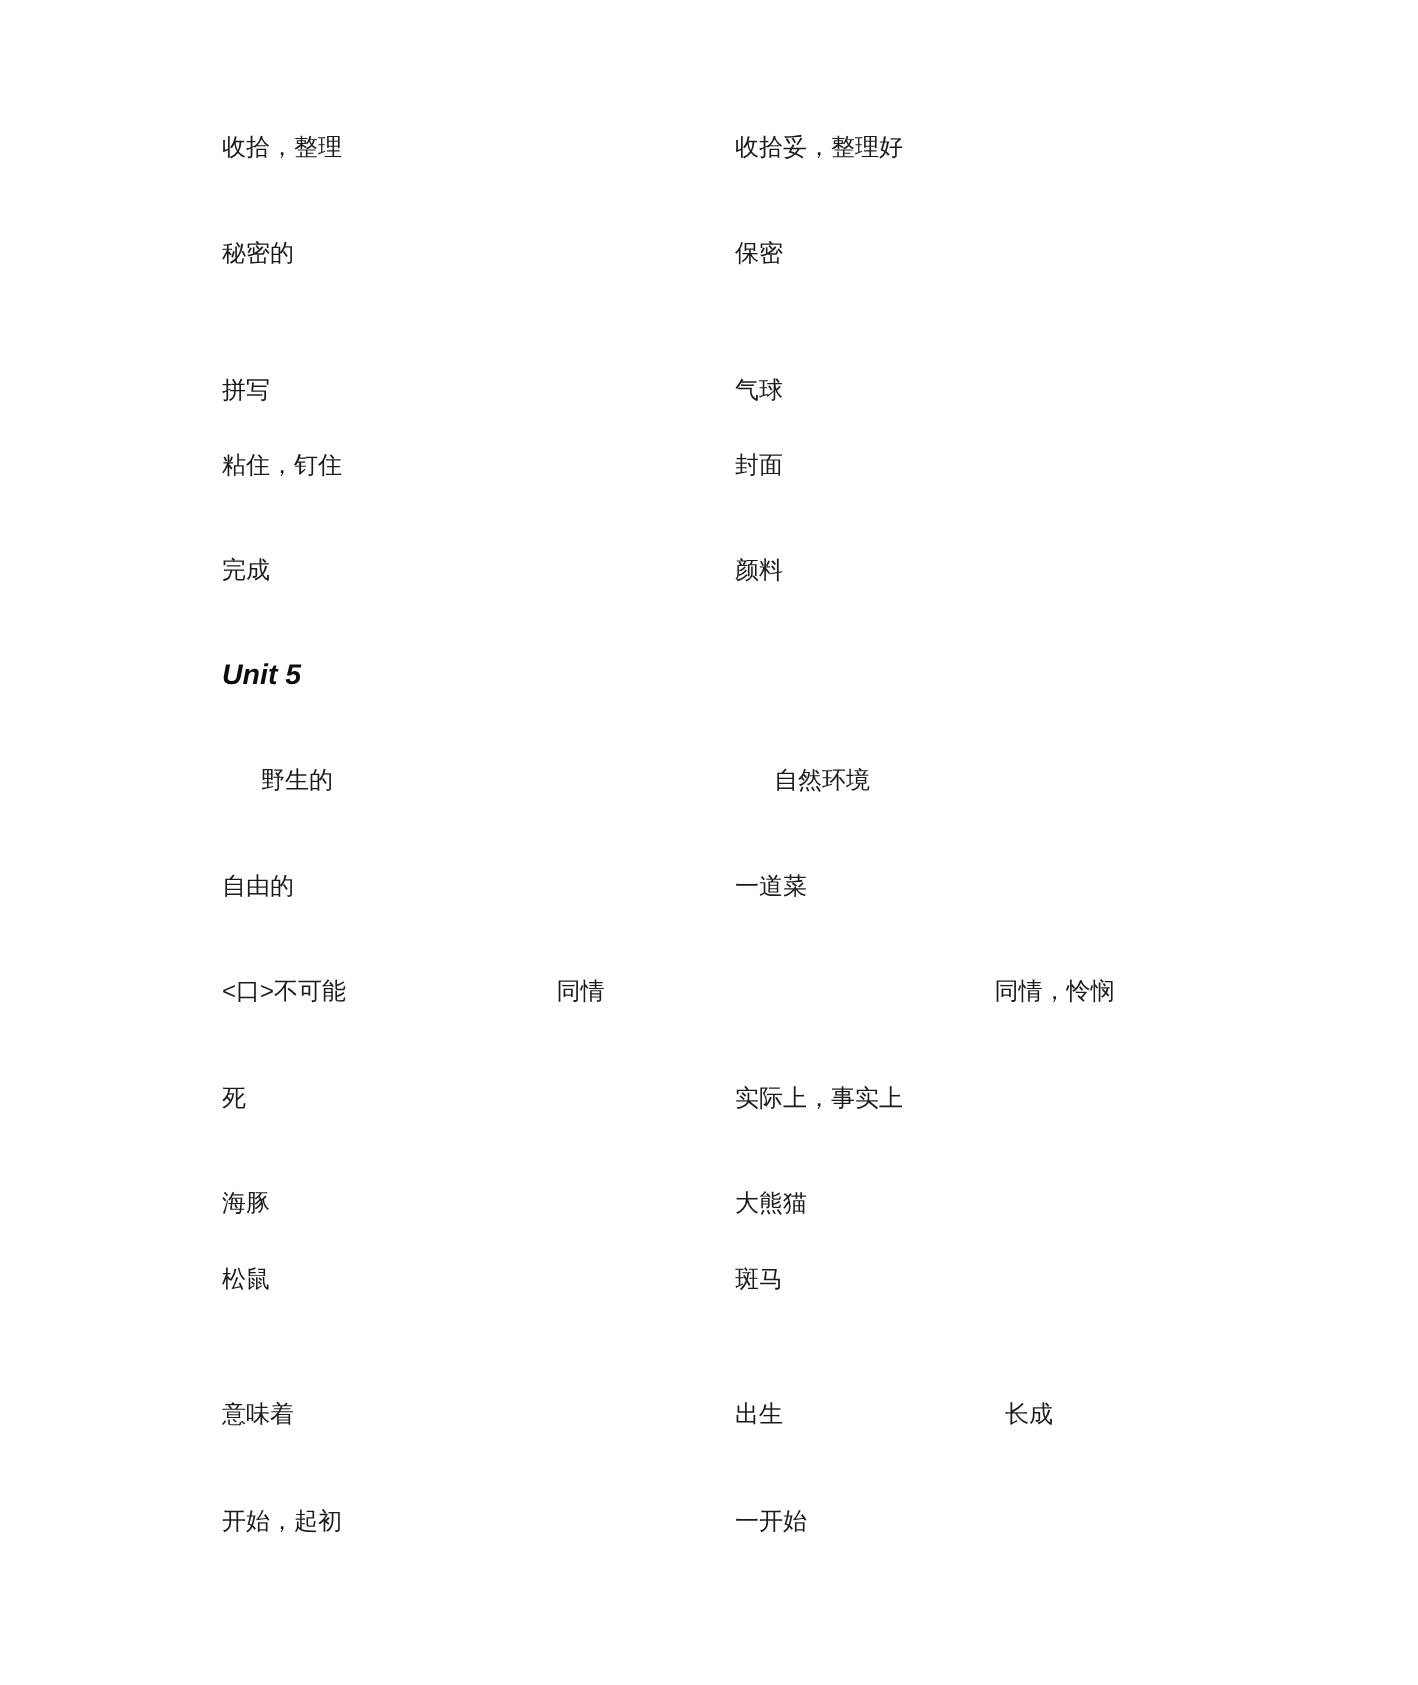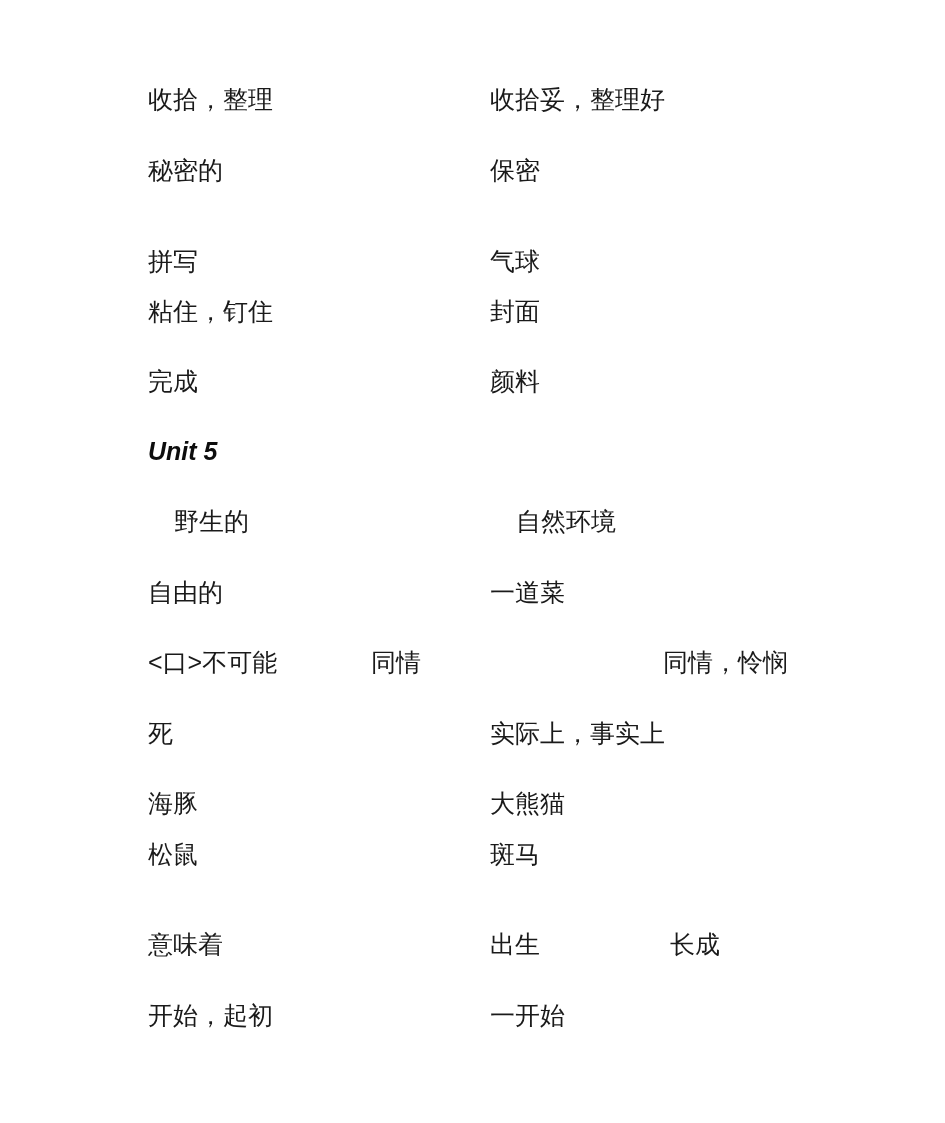--- a/index.html
+++ b/index.html
@@ -26,35 +26,35 @@
   }
   .vocab-row {
     position: absolute;
     left: 0;
     width: 945px;
     height: 28px;
   }
   .cell {
     position: absolute;
     top: 0;
-    font-size: 25px;
+    font-size: 16px;
     line-height: 28px;
     white-space: pre;
     color: #1a1a1a;
   }
   .col-left   { left: 148px; }
   .col-mid    { left: 371px; text-align: center; }
   .col-right  { left: 490px; }
   .col-far    { left: 663px; }
   .col-far2   { left: 670px; }
   .unit-heading {
     position: absolute;
     left: 148px;
     font-family: "Liberation Sans", "DejaVu Sans", sans-serif;
-    font-size: 25px;
+    font-size: 19px;
     line-height: 28px;
     font-weight: bold;
     font-style: italic;
     color: #0d0d0d;
     white-space: pre;
   }
 </style>
 </head>
 <body>
 

